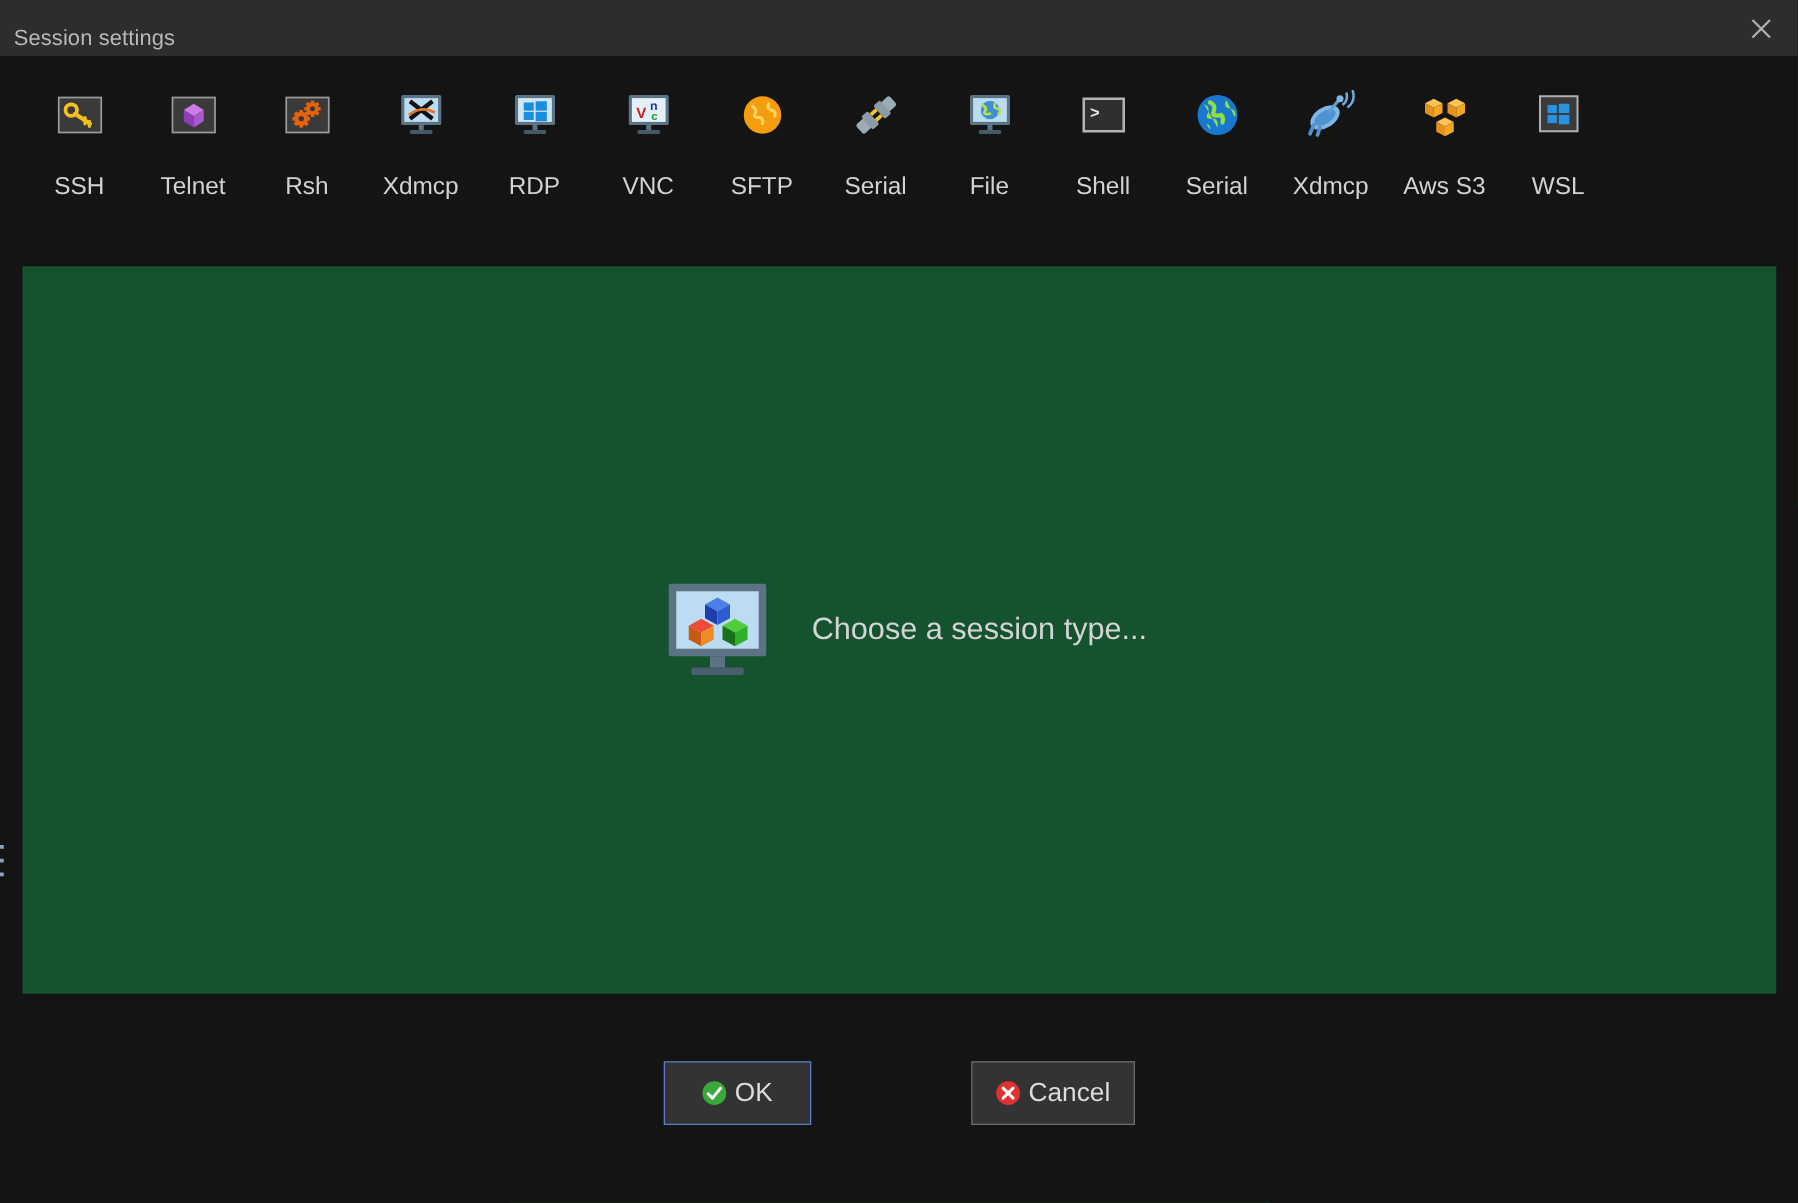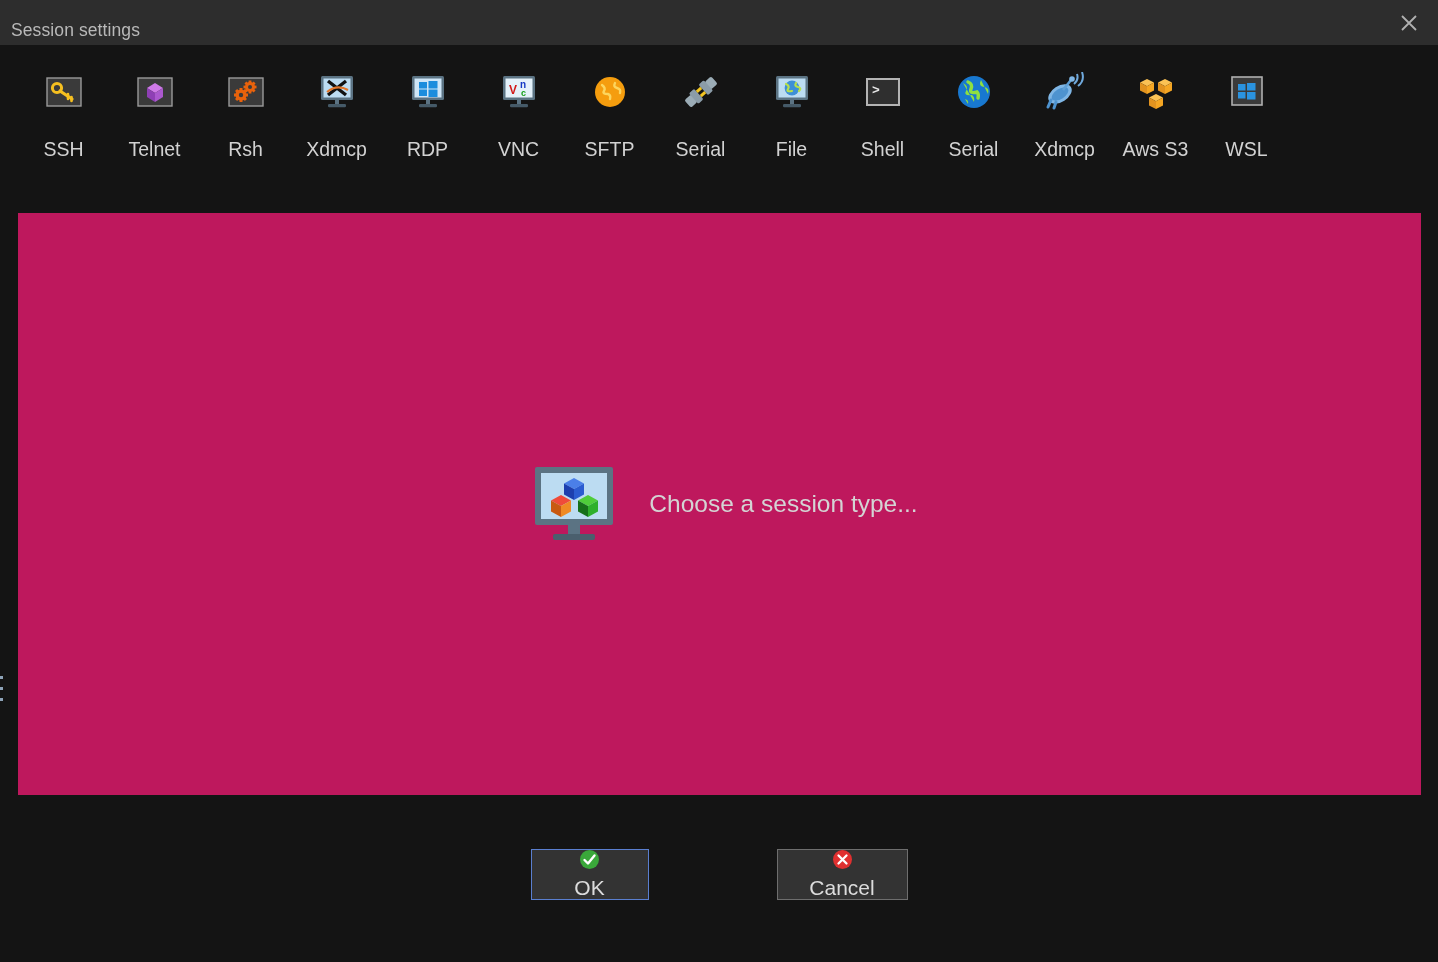--- a/index.html
+++ b/index.html
@@ -45,36 +45,36 @@
   }
   .tool-label {
     margin-top: 22px;
     font-size: 19.5px; color: #d2d2d2; white-space: nowrap;
   }
 
   
   .panel {
     position: absolute; left: 18px; top: 213px;
     width: 1403px; height: 582px;
-    background: #be185d;
+    background: #14532d;
     display: flex; align-items: center; justify-content: center;
   }
   .placeholder { display: flex; align-items: center; gap: 32px; margin-left: 10px; }
   .placeholder-text { font-size: 24.5px; color: #d4d4d4; }
 
   
   .footer {
     position: absolute; left: 0; top: 795px; width: 1438px; height: 167px;
     display: flex; align-items: center; justify-content: center;
     gap: 128px; padding-bottom: 8px;
   }
   .btn {
     display: flex; align-items: center; justify-content: center; gap: 6px;
     height: 51px; background: #333333;
-    font-size: 21px; color: #dcdcdc; cursor: pointer; flex-direction: column;
+    font-size: 21px; color: #dcdcdc; cursor: pointer;
   }
   .btn-ok { width: 118px; border: 1px solid #5a7fd0; }
   .btn-cancel { width: 131px; border: 1px solid #6e6e6e; }
   .btn svg { display: block; flex: none; }
 
   
   .edge-artifact {
     position: absolute; left: 0; top: 676px; width: 3px; height: 30px;
   }
   .edge-artifact i {

